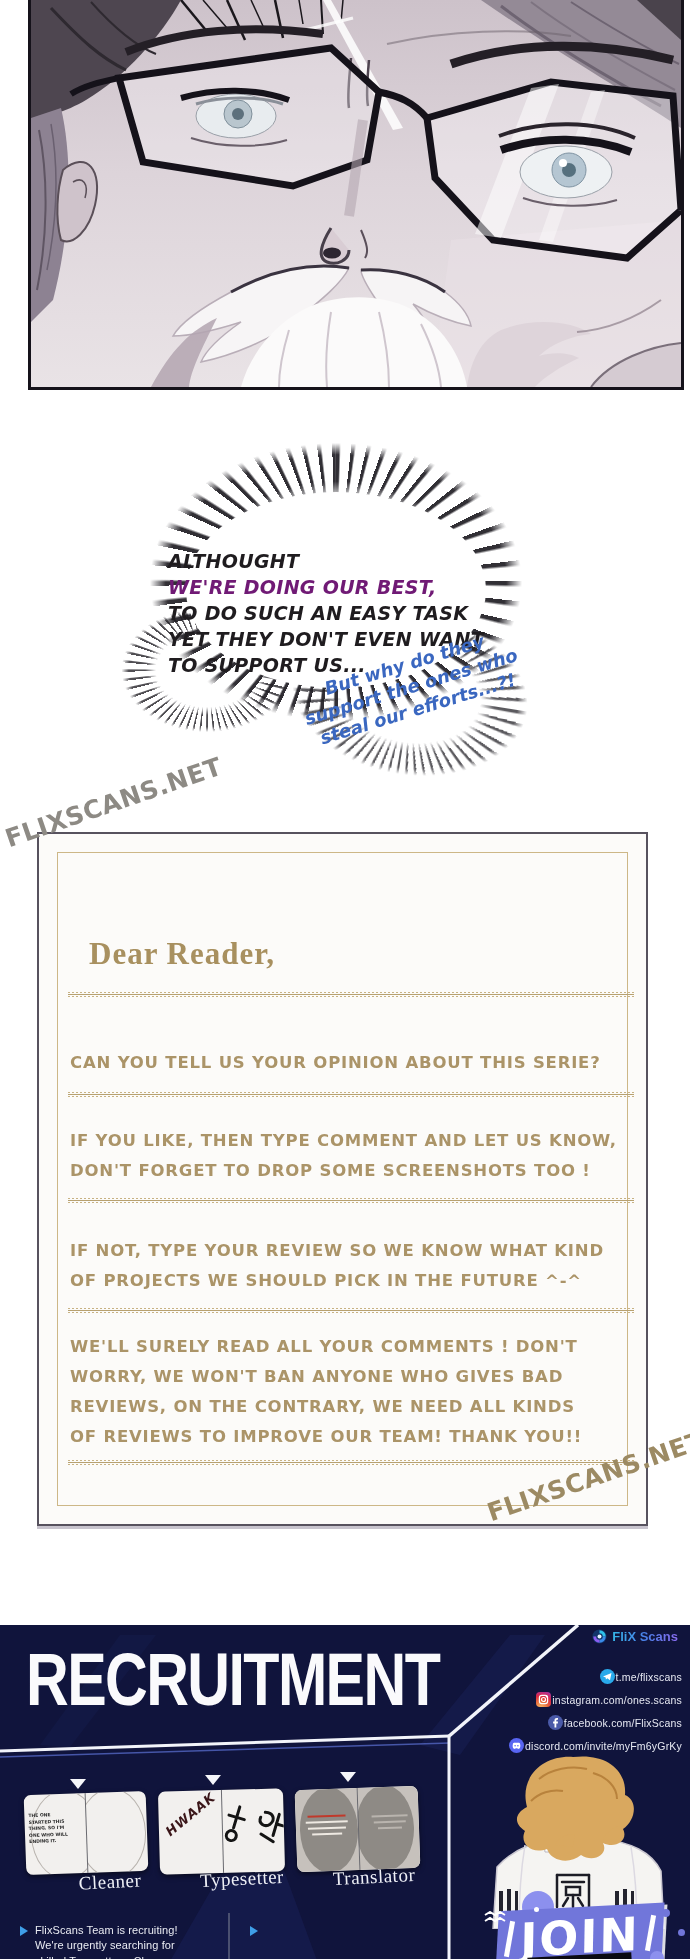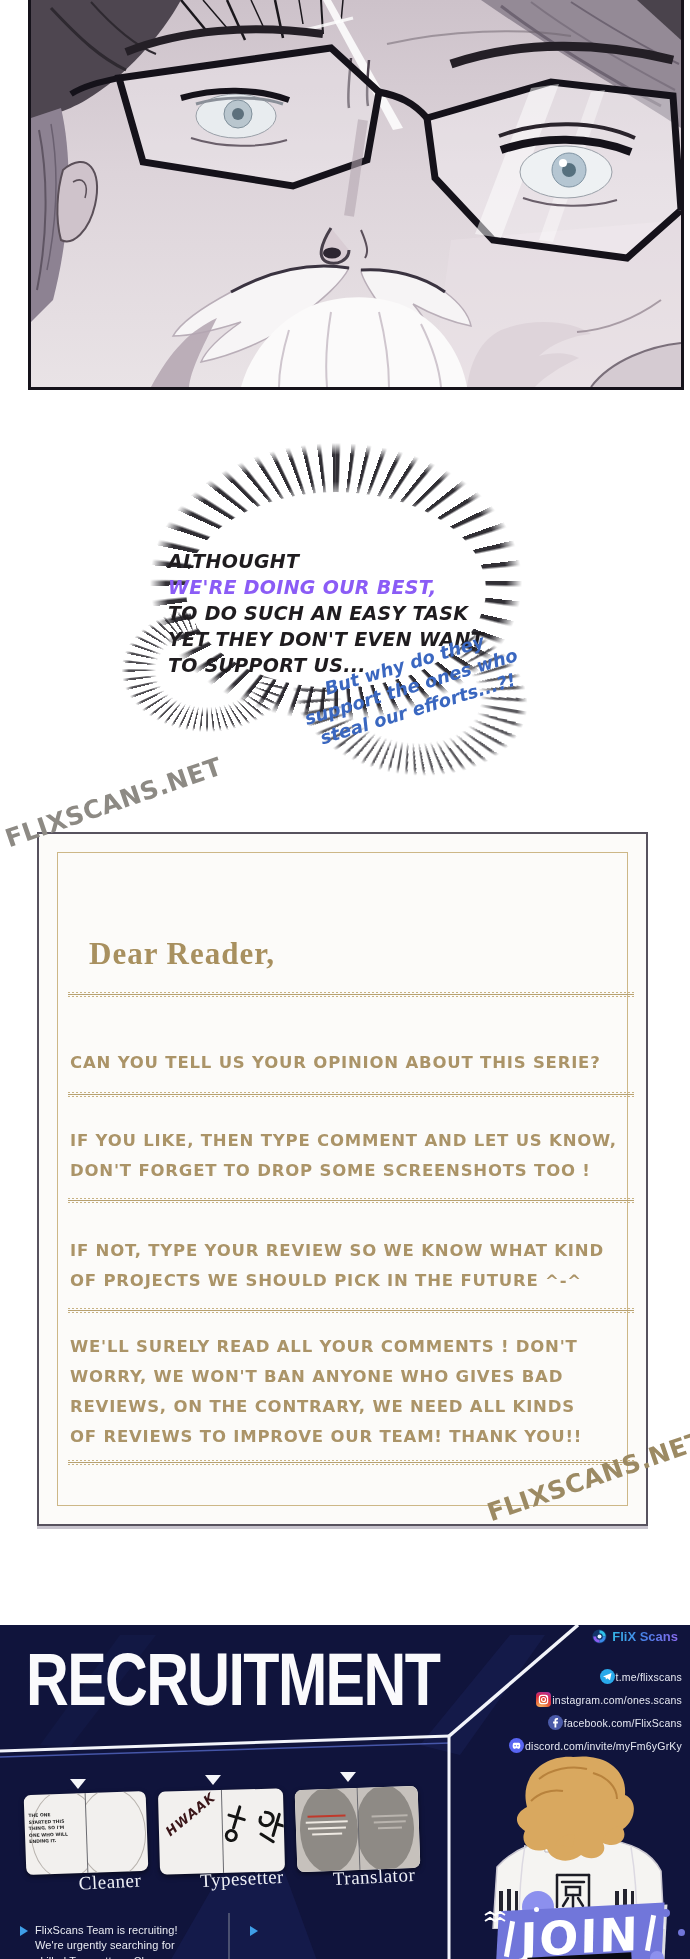--- a/index.html
+++ b/index.html
@@ -17,21 +17,21 @@
     -webkit-mask:radial-gradient(50% 50% at 50% 50%,rgba(0,0,0,0) 56%,#000 68%,#000 86%,rgba(0,0,0,0) 94%);
     mask:radial-gradient(50% 50% at 50% 50%,rgba(0,0,0,0) 56%,#000 68%,#000 86%,rgba(0,0,0,0) 94%);
     filter:blur(.5px);}
   #burst-main{left:138px;top:434px;width:396px;height:296px;}
   #burst-small{left:116px;top:604px;width:182px;height:132px;opacity:.85;}
   #burst-note{left:284px;top:608px;width:252px;height:172px;opacity:.8;transform:rotate(9deg);}
   #bubble-core{position:absolute;left:186px;top:492px;width:300px;height:196px;background:#fff;border-radius:50%;}
   #bubble-text{position:absolute;left:168px;top:548px;width:334px;
     font-family:"DejaVu Sans",sans-serif;font-style:italic;font-weight:bold;
     font-size:19px;line-height:26px;letter-spacing:.3px;color:#1f1c1f;}
-  #bubble-text .red{color:#8b5cf6;}
+  #bubble-text .red{color:#701a75;}
   #note{position:absolute;left:296px;top:652px;width:230px;text-align:center;
     font-family:"DejaVu Sans",sans-serif;font-style:italic;font-weight:bold;
     font-size:18px;line-height:23px;color:#3a67c0;transform:rotate(-17deg);white-space:pre-line;}
 
   
   #letter-box{position:absolute;left:37px;top:832px;width:611px;height:694px;background:#fcfbf9;
     border:2px solid #57525e;box-sizing:border-box;box-shadow:0 3px 0 rgba(96,86,116,.35);}
   #letter-inner{position:absolute;left:18px;top:18px;right:18px;bottom:18px;border:1.5px solid #cdb787;}
   .wm{position:absolute;font-family:"DejaVu Sans",sans-serif;font-weight:bold;font-size:25px;
     letter-spacing:.5px;transform:rotate(-19deg);z-index:5;}

